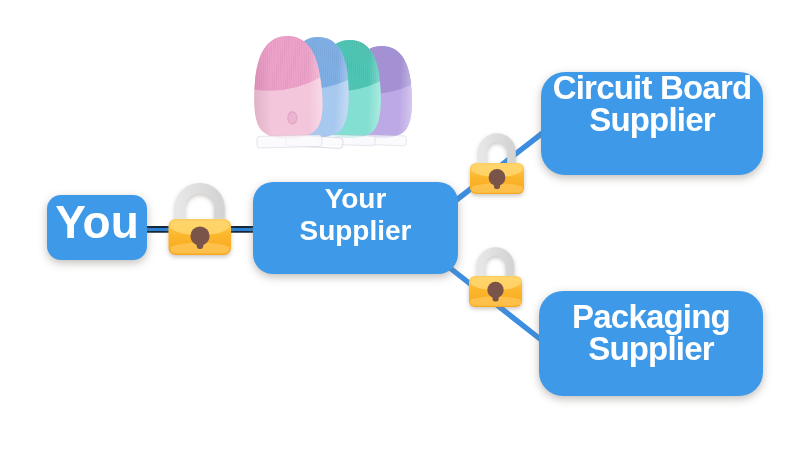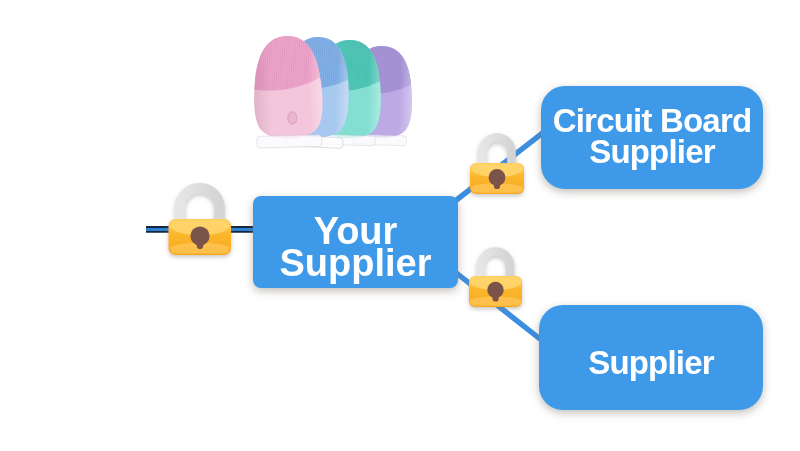--- a/index.html
+++ b/index.html
@@ -20,29 +20,28 @@
   body{background:#888;font-family:"Liberation Sans",sans-serif;}
   #stage{
     position:relative;width:800px;height:451px;overflow:hidden;
     background:var(--bg-white);
   }
   #scene{position:absolute;left:0;top:0;}
   .node{
     position:absolute;
     background:var(--node-blue);
     color:var(--label-white);
-    display:flex;flex-direction:column;align-items:center;justify-content:center;
+    display:flex;flex-direction:column;align-items:center;justify-content:flex-start;
     font-weight:bold;text-align:center;
     box-shadow:0 3px 8px rgba(120,112,104,0.45);
-    margin-top:14px;
   }
   .node span{display:block;}
   #node-you{left:47px;top:195px;width:100px;height:65px;border-radius:14px;font-size:46px;padding-bottom:5px;box-sizing:border-box;}
-  #node-your-supplier{left:253px;top:182px;width:205px;height:92px;border-radius:8px;
-      font-size:38px;line-height:32px;padding-top:9px;box-sizing:border-box;}
+  #node-your-supplier{left:253px;top:182px;width:205px;height:92px;border-radius:20px;
+      font-size:28px;line-height:32px;padding-top:1px;box-sizing:border-box;}
   #node-circuit{left:541px;top:72px;width:222px;height:103px;border-radius:24px;
       font-size:33px;line-height:31.5px;letter-spacing:-0.8px;padding-bottom:3px;box-sizing:border-box;}
   #node-packaging{left:539px;top:291px;width:224px;height:105px;border-radius:24px;
       font-size:33px;line-height:31.5px;letter-spacing:-0.8px;padding-top:10px;box-sizing:border-box;}
   #caption{
     position:absolute;left:205px;top:151px;width:256px;
     text-align:center;white-space:nowrap;
     font-size:16.5px;font-weight:bold;letter-spacing:0.2px;
     color:var(--caption-black);
   }
@@ -171,28 +170,32 @@
       <path d="M470.3,300 C482,295 509.5,295 521.2,300 L521.2,301 Q521.2,305.7 515.5,305.7
                L476,305.7 Q470.3,305.7 470.3,301 Z" fill="#FFC75A" opacity="0.75"></path>
       <g fill="var(--lock-keyhole,#7A5348)">
         <circle cx="495.5" cy="290" r="8.2"></circle>
         <rect x="492.6" y="291.5" width="6" height="10" rx="2.2"></rect>
       </g>
     </g>
   </svg>
 
 
+  <div class="node" id="node-you">
+    <span>You</span>
+  </div>
 
   <div class="node" id="node-your-supplier">
     <span>Your</span>
     <span>Supplier</span>
   </div>
 
   <div class="node" id="node-circuit">
     <span>Circuit Board</span>
     <span>Supplier</span>
   </div>
 
   <div class="node" id="node-packaging">
+    <span>Packaging</span>
     <span>Supplier</span>
   </div>
 
 </div>
 
 </body></html>

